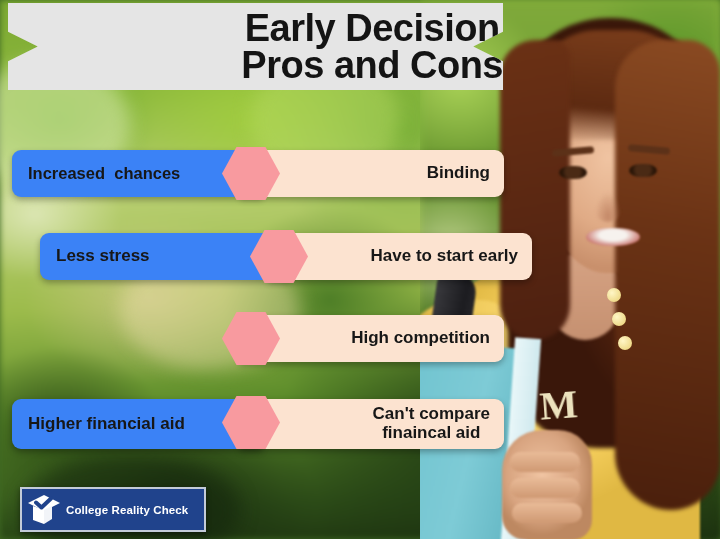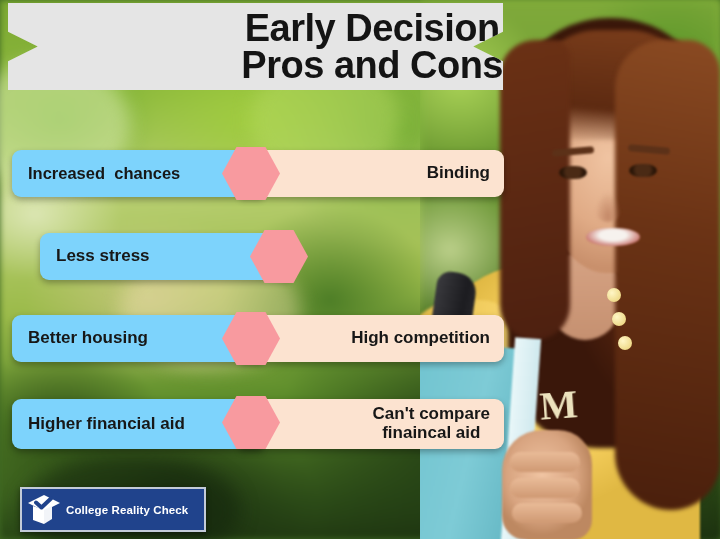--- a/index.html
+++ b/index.html
@@ -239,21 +239,21 @@
     position: absolute;
     top: 0;
     height: 100%;
     display: flex;
     align-items: center;
     box-shadow: 0 3px 6px rgba(0,0,0,.30);
   }
   .bar-pro {
     left: 0;
     width: 250px;
-    background: #7dd3fc;
+    background: #3b82f6;
     border-radius: 9px 0 0 9px;
     padding-left: 16px;
     justify-content: flex-start;
   }
   .bar-con {
     left: 228px;
     width: 264px;
     background: #fce3d0;
     border-radius: 0 9px 9px 0;
     padding-right: 14px;
@@ -367,27 +367,27 @@
       <div class="bar bar-con">
         <span class="bar-label">Binding</span>
       </div>
       <div class="hexagon"></div>
     </div>
 
     <div class="row r2">
       <div class="bar bar-pro">
         <span class="bar-label">Less stress</span>
       </div>
+      <div class="bar bar-con">
+        <span class="bar-label">Have to start early</span>
+      </div>
       <div class="hexagon"></div>
     </div>
 
     <div class="row r3">
-      <div class="bar bar-pro">
-        <span class="bar-label">Better housing</span>
-      </div>
       <div class="bar bar-con">
         <span class="bar-label">High competition</span>
       </div>
       <div class="hexagon"></div>
     </div>
 
     <div class="row r4">
       <div class="bar bar-pro">
         <span class="bar-label">Higher financial aid</span>
       </div>

